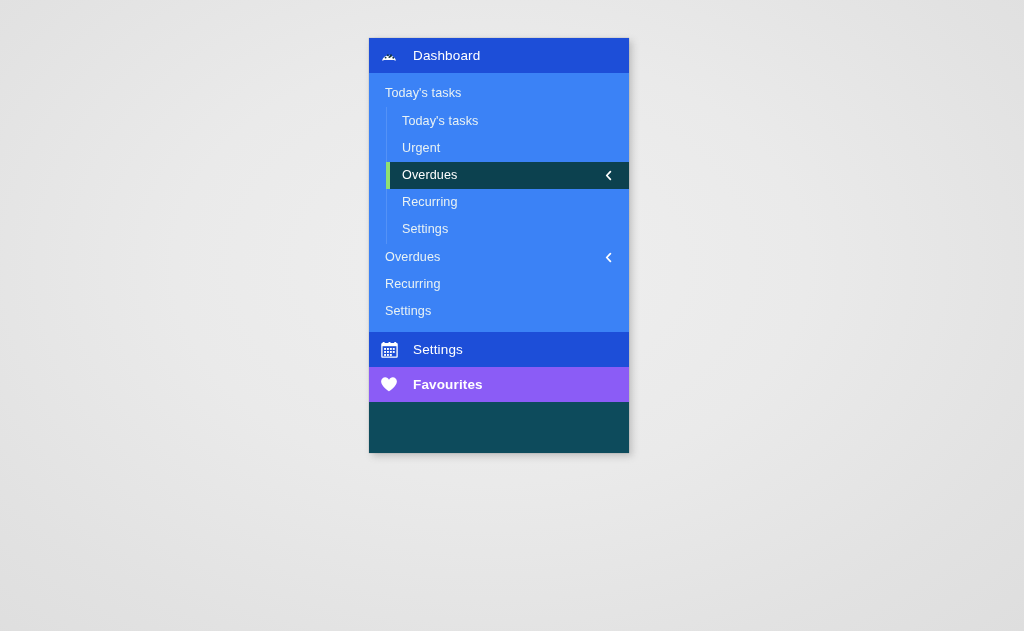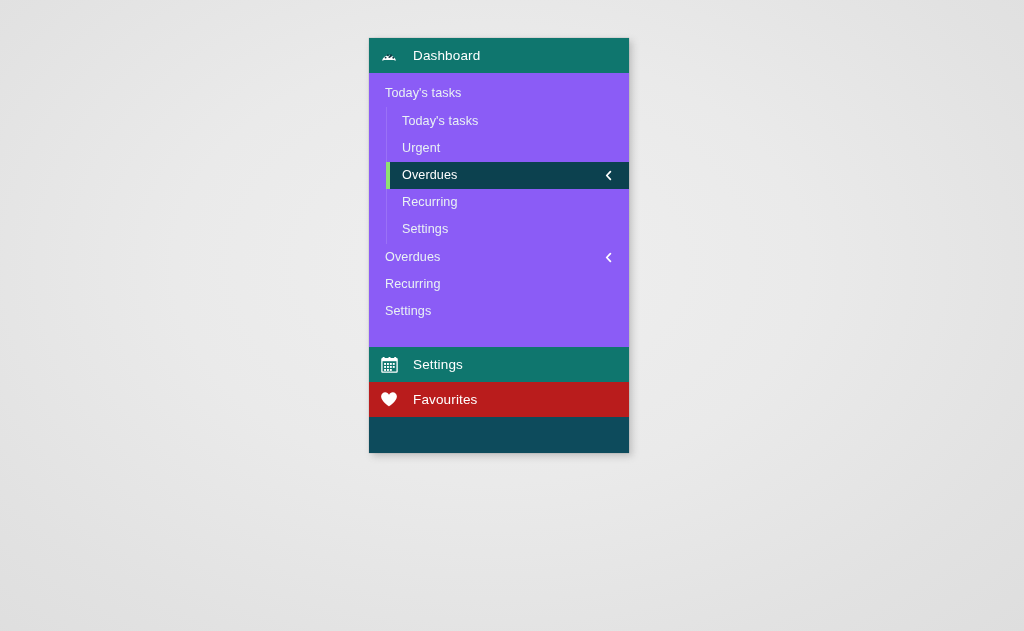--- a/index.html
+++ b/index.html
@@ -30,47 +30,47 @@
   }
 
   
   .nav-row {
     position: relative;
     display: flex;
     align-items: center;
     height: 35px;
     padding-left: 11px;
     box-sizing: border-box;
-    background: #0f766e;
+    background: #1d4ed8;
     cursor: default;
   }
-  .nav-row.lighter { background: #b91c1c; }
+  .nav-row.lighter { background: #8b5cf6; font-weight: bold; }
 
   .nav-row .icon-slot {
     width: 18px;
     height: 18px;
     display: flex;
     align-items: center;
     justify-content: center;
     flex: 0 0 18px;
     margin-right: 15px;
   }
   .nav-row .row-label {
     color: #ffffff;
     font-size: 13.5px;
     letter-spacing: 0.15px;
     line-height: 1;
     white-space: nowrap;
   }
 
   
   .sub-section {
-    background: #8b5cf6;
+    background: #3b82f6;
     padding-top: 7px;
-    padding-bottom: 22px;
+    padding-bottom: 7px;
   }
 
   .sub-row {
     position: relative;
     display: flex;
     align-items: center;
     height: 27px;
     padding-left: 16px;
     padding-right: 14px;
     box-sizing: border-box;

